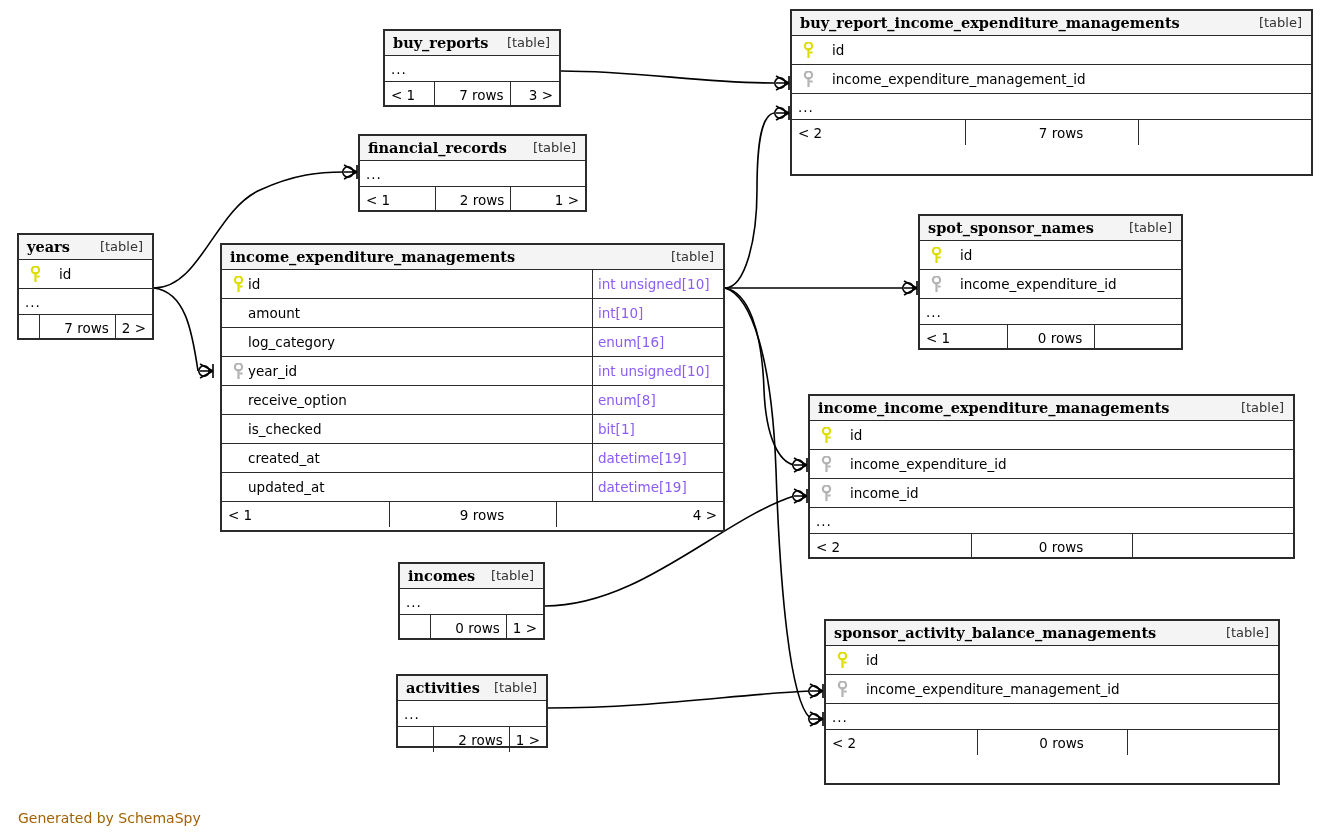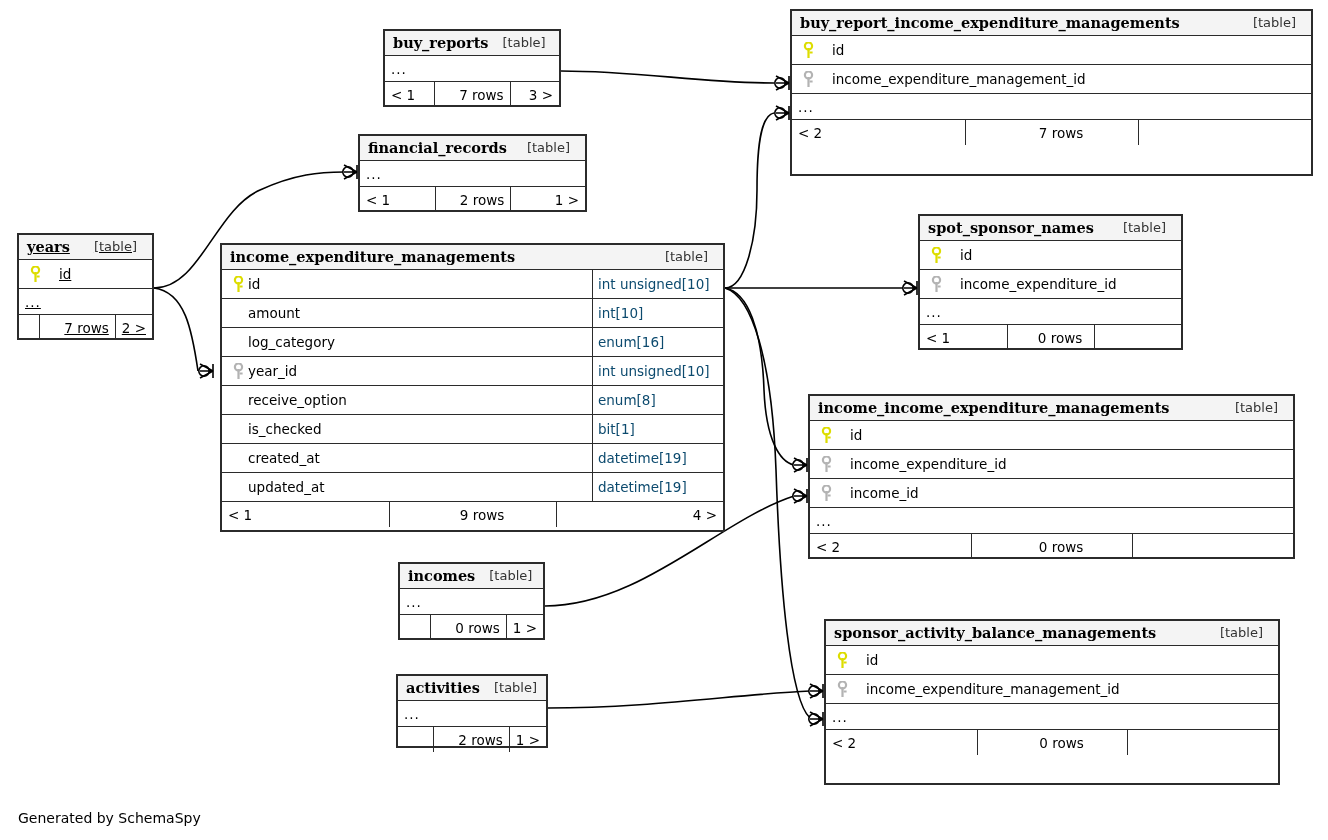--- a/index.html
+++ b/index.html
@@ -1,38 +1,38 @@
 <!DOCTYPE html>
 <html><head>
 <meta charset="utf-8">
 <style>
   html,body{margin:0;padding:0;background:#ffffff;}
   body{width:1328px;height:840px;font-family:"DejaVu Sans",sans-serif;position:relative;overflow:hidden;}
   #canvas{position:absolute;left:0;top:0;width:1328px;height:840px;}
   svg.links{position:absolute;left:0;top:0;width:1328px;height:840px;pointer-events:none;}
   .table-box{position:absolute;background:#ffffff;border:2px solid #2b2b2b;box-sizing:border-box;z-index:2;}
   .t-head{display:flex;align-items:center;justify-content:space-between;background:#f4f4f4;
-          border-bottom:1px solid #2b2b2b;padding:3px 15px 4px 8px;box-sizing:border-box;}
+          border-bottom:1px solid #2b2b2b;padding:3px 9px 4px 8px;box-sizing:border-box;}
   .t-name{font-weight:bold;font-size:14.5px;color:#000;font-family:"DejaVu Serif",serif;letter-spacing:0px;white-space:nowrap;}
   .t-tag{font-size:13px;color:#333;margin-left:14px;white-space:nowrap;}
   .t-col{display:flex;align-items:center;border-bottom:1px solid #2b2b2b;height:29px;box-sizing:border-box;}
   .c-left{display:flex;align-items:center;flex:1 1 auto;min-width:0;padding-left:6px;box-sizing:border-box;}
   .c-type{border-left:1px solid #2b2b2b;padding-left:5px;box-sizing:border-box;
-          font-size:13.5px;color:#0c4a6e;height:100%;display:flex;align-items:center;white-space:nowrap;}
+          font-size:13.5px;color:#8b5cf6;height:100%;display:flex;align-items:center;white-space:nowrap;}
   .c-label{font-size:13.5px;color:#000;white-space:nowrap;}
   .keyslot{width:20px;min-width:20px;display:flex;align-items:center;justify-content:center;}
   .ellipsis-row{display:flex;align-items:center;height:26px;border-bottom:1px solid #2b2b2b;
                 padding-left:6px;box-sizing:border-box;font-size:13.5px;color:#000;letter-spacing:1px;}
   .t-foot{display:flex;height:25px;box-sizing:border-box;}
   .f-cell{flex:1 1 33.333%;display:flex;align-items:center;font-size:13.5px;color:#000;
           box-sizing:border-box;padding:0 6px;border-left:1px solid #2b2b2b;white-space:nowrap;}
   .f-cell:first-child{border-left:none;justify-content:flex-start;}
   .f-cell.mid{justify-content:center;padding-left:24px;}
   .f-cell.right{justify-content:flex-end;}
-  .credit{position:absolute;left:18px;top:810px;font-size:14px;color:#000000;}
+  .credit{position:absolute;left:18px;top:810px;font-size:14px;color:#a16207;}
   .indent{padding-left:14px;}
 </style>
 </head>
 <body>
 
 <div id="canvas">
 
   <svg class="links" viewBox="0 0 1328 840">
     <defs>
       <g id="crow">
@@ -128,21 +128,21 @@
           <span class="t-name">financial_records</span>
           <span class="t-tag">[table]</span>
         </div>
         <div class="ellipsis-row">...</div>
         <div class="t-foot">
           <div class="f-cell">&lt; 1</div>
           <div class="f-cell mid">2 rows</div>
           <div class="f-cell right">1 &gt;</div>
         </div>
       </div>
-      <div class="table-box" style="left: 17px; top: 233px; width: 137px; height: 107px; text-decoration: underline;">
+      <div class="table-box" style="left: 17px; top: 233px; width: 137px; height: 107px;">
         <div class="t-head">
           <span class="t-name">years</span>
           <span class="t-tag">[table]</span>
         </div>
         <div class="t-col">
           <div class="c-left">
             <span class="keyslot">
               <svg width="11" height="17" viewBox="0 0 11 17">
                 <circle cx="5.5" cy="4" r="3.6" fill="none" stroke="#dddd00" stroke-width="2.2"></circle>
                 <rect x="4.4" y="6" width="2.2" height="10" fill="#dddd00"></rect>

